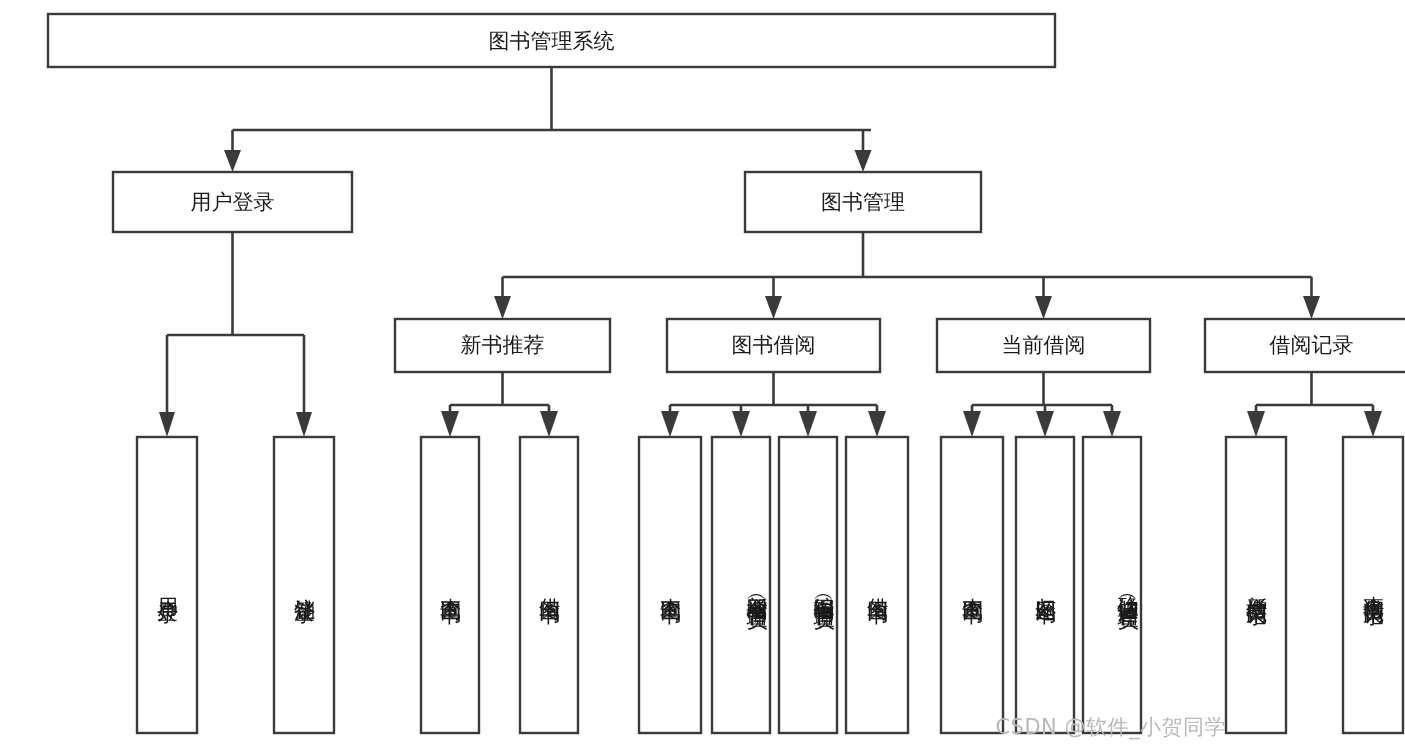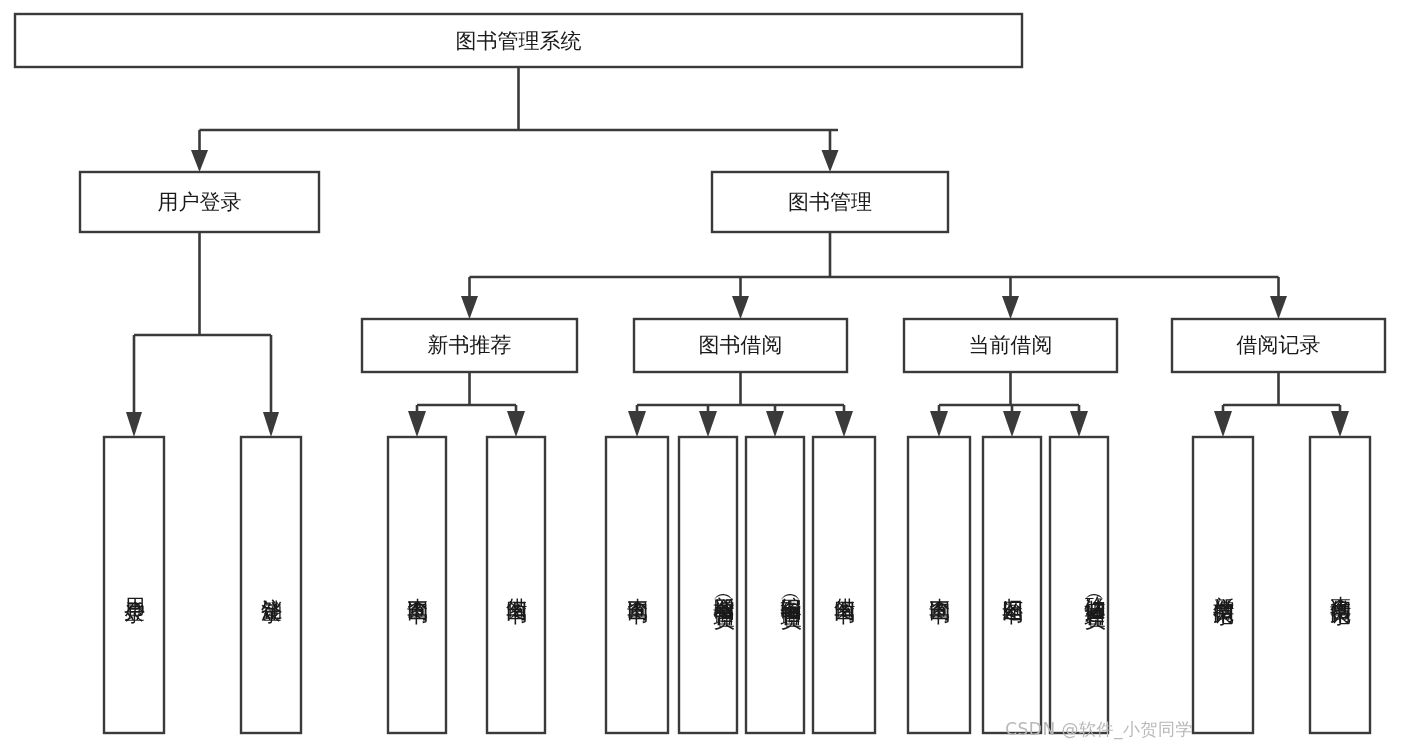--- a/index.html
+++ b/index.html
@@ -13,20 +13,21 @@
     font-family: "DejaVu Sans", "Liberation Sans", sans-serif;
     overflow: hidden;
     position: relative;
   }
   #diagram-root {
     position: absolute;
     left: 0;
     top: 0;
     width: 1201px;
     height: 747px;
+    padding-left: 33px;
   }
   svg#flow {
     display: block;
     width: 1405px;
     height: 747px;
   }
   .node-rect {
     fill: #ffffff;
     stroke: #3a3a3a;
     stroke-width: 2.4;
@@ -46,21 +47,21 @@
     font-size: 21px;
     fill: #1a1a1a;
     text-anchor: middle;
     dominant-baseline: middle;
   }
   .watermark {
     position: absolute;
     right: 8px;
     bottom: 6px;
     font-family: "DejaVu Sans", "Liberation Sans", sans-serif;
-    font-size: 17px;
+    font-size: 21px;
     color: #b8b8b8;
     letter-spacing: 0.5px;
     pointer-events: none;
     user-select: none;
   }
 </style>
 </head>
 <body>
 
 <div id="diagram-root">

